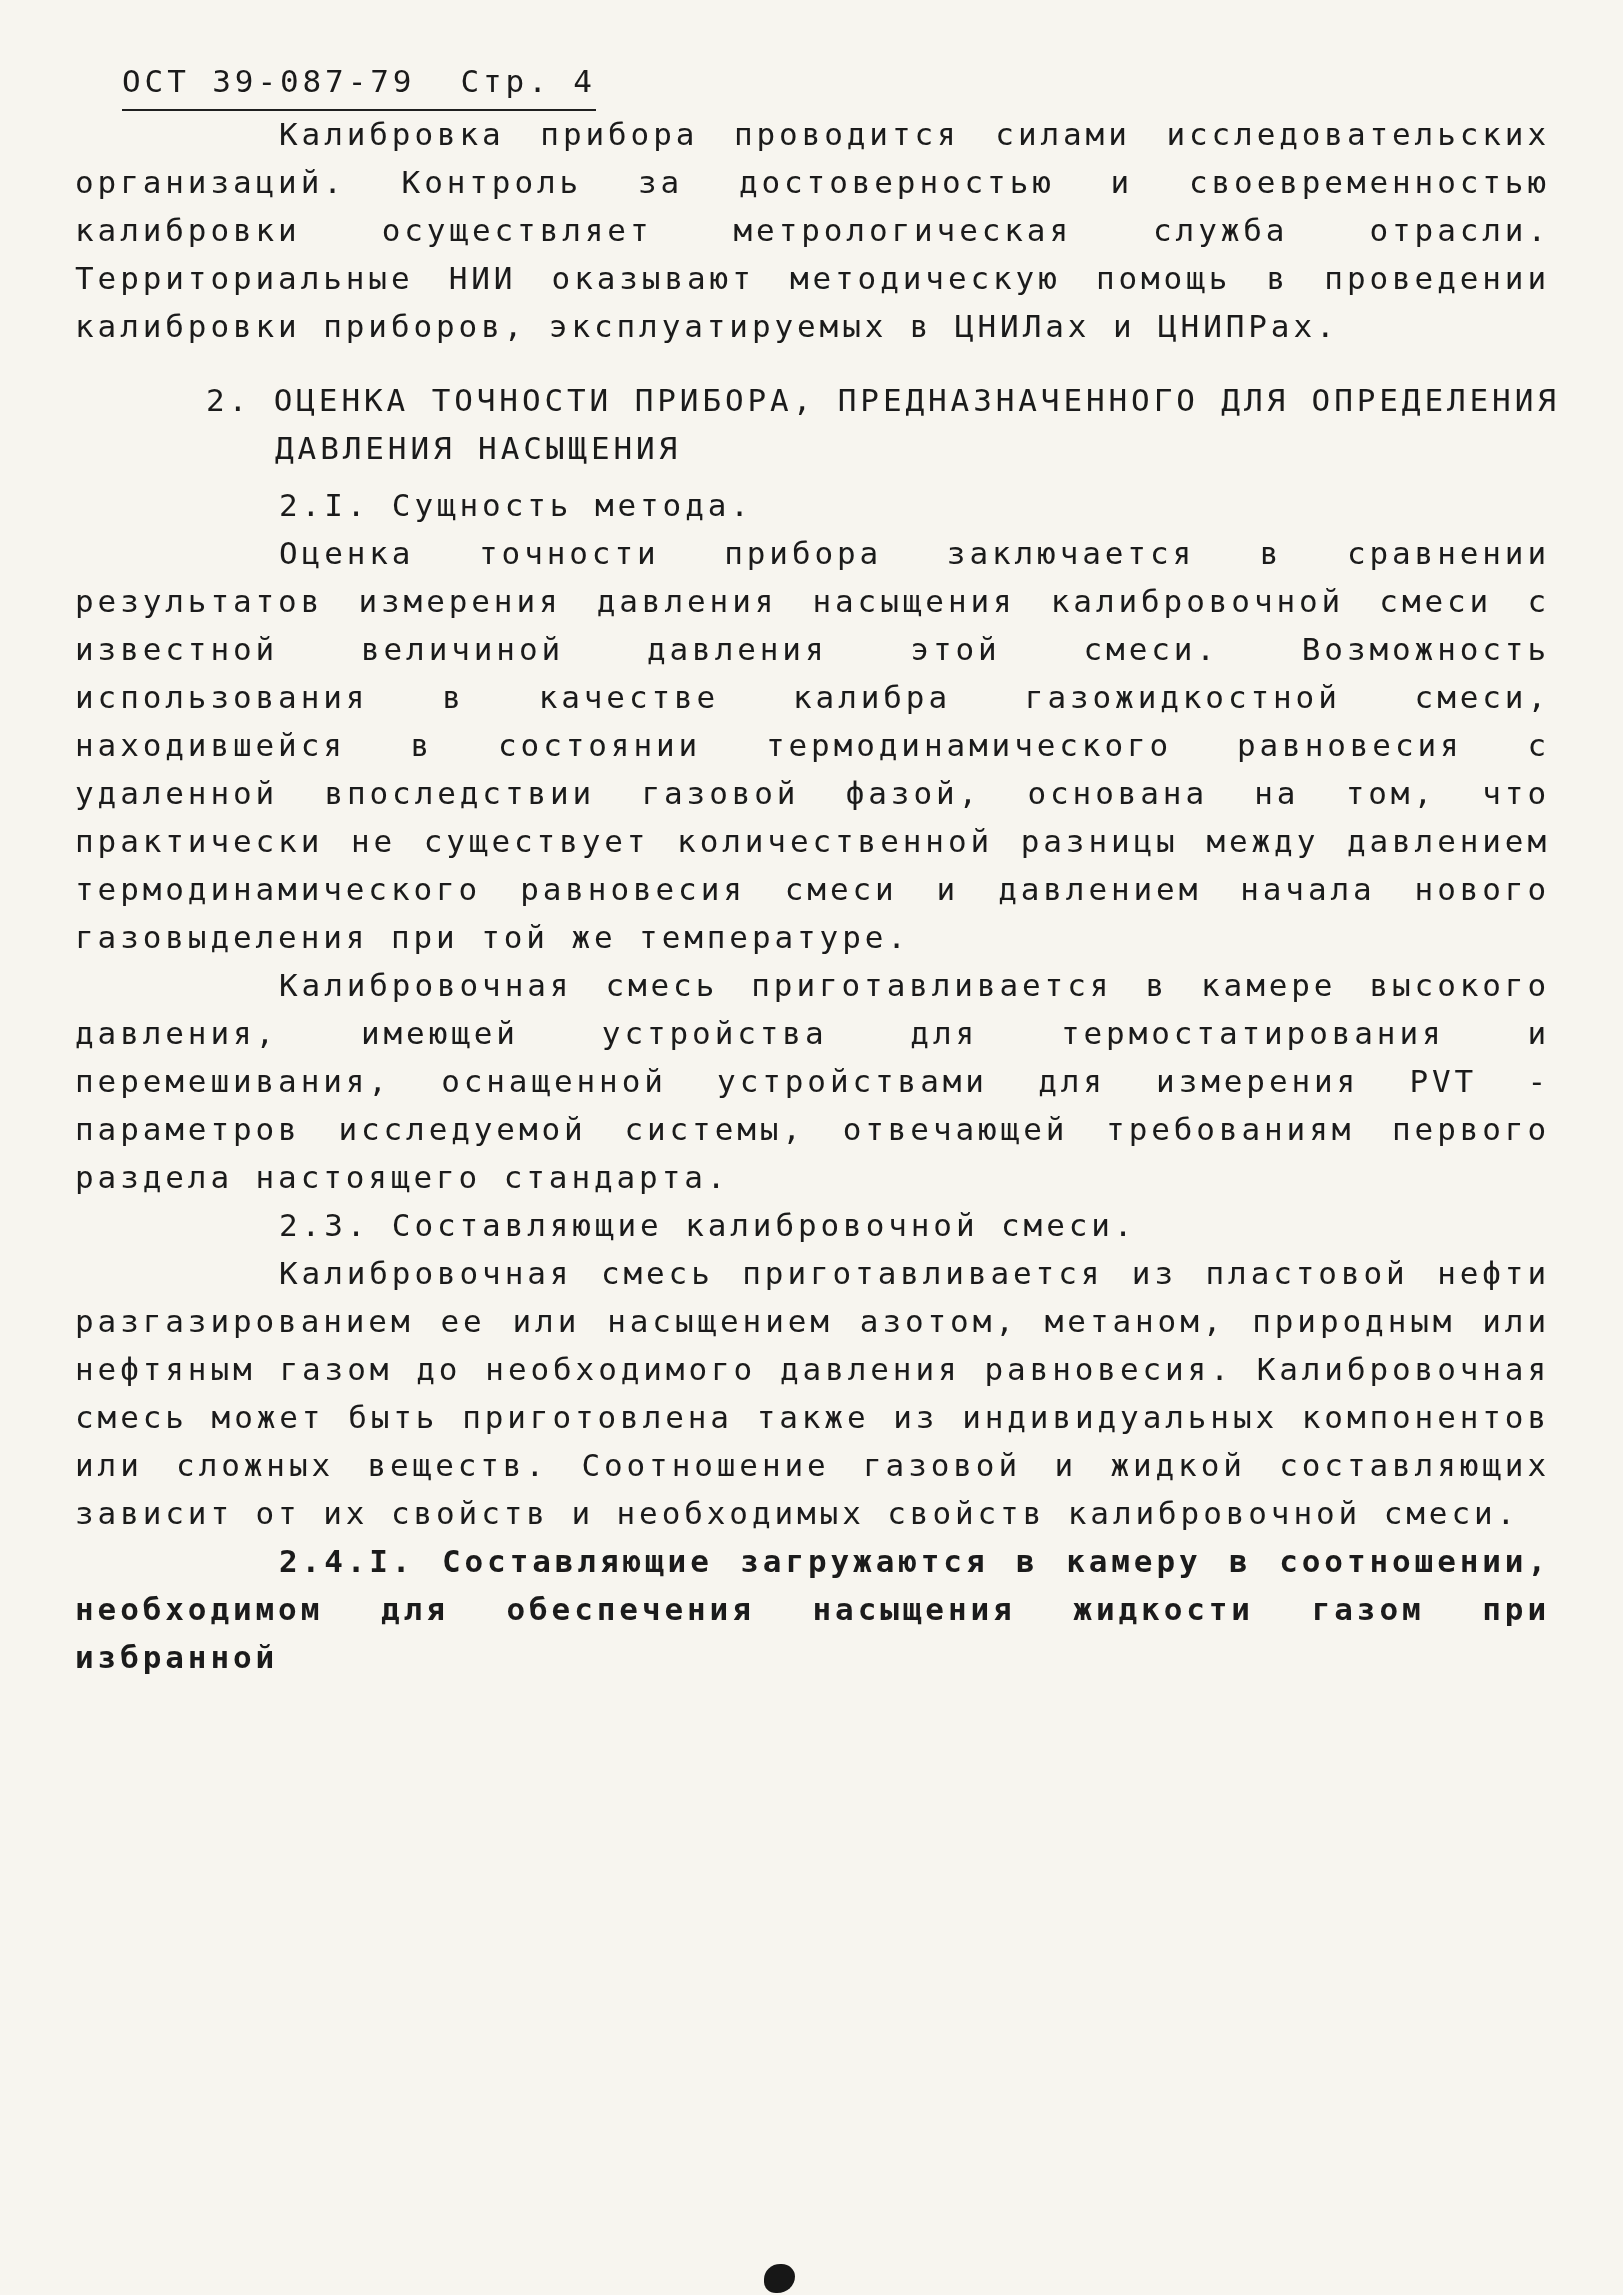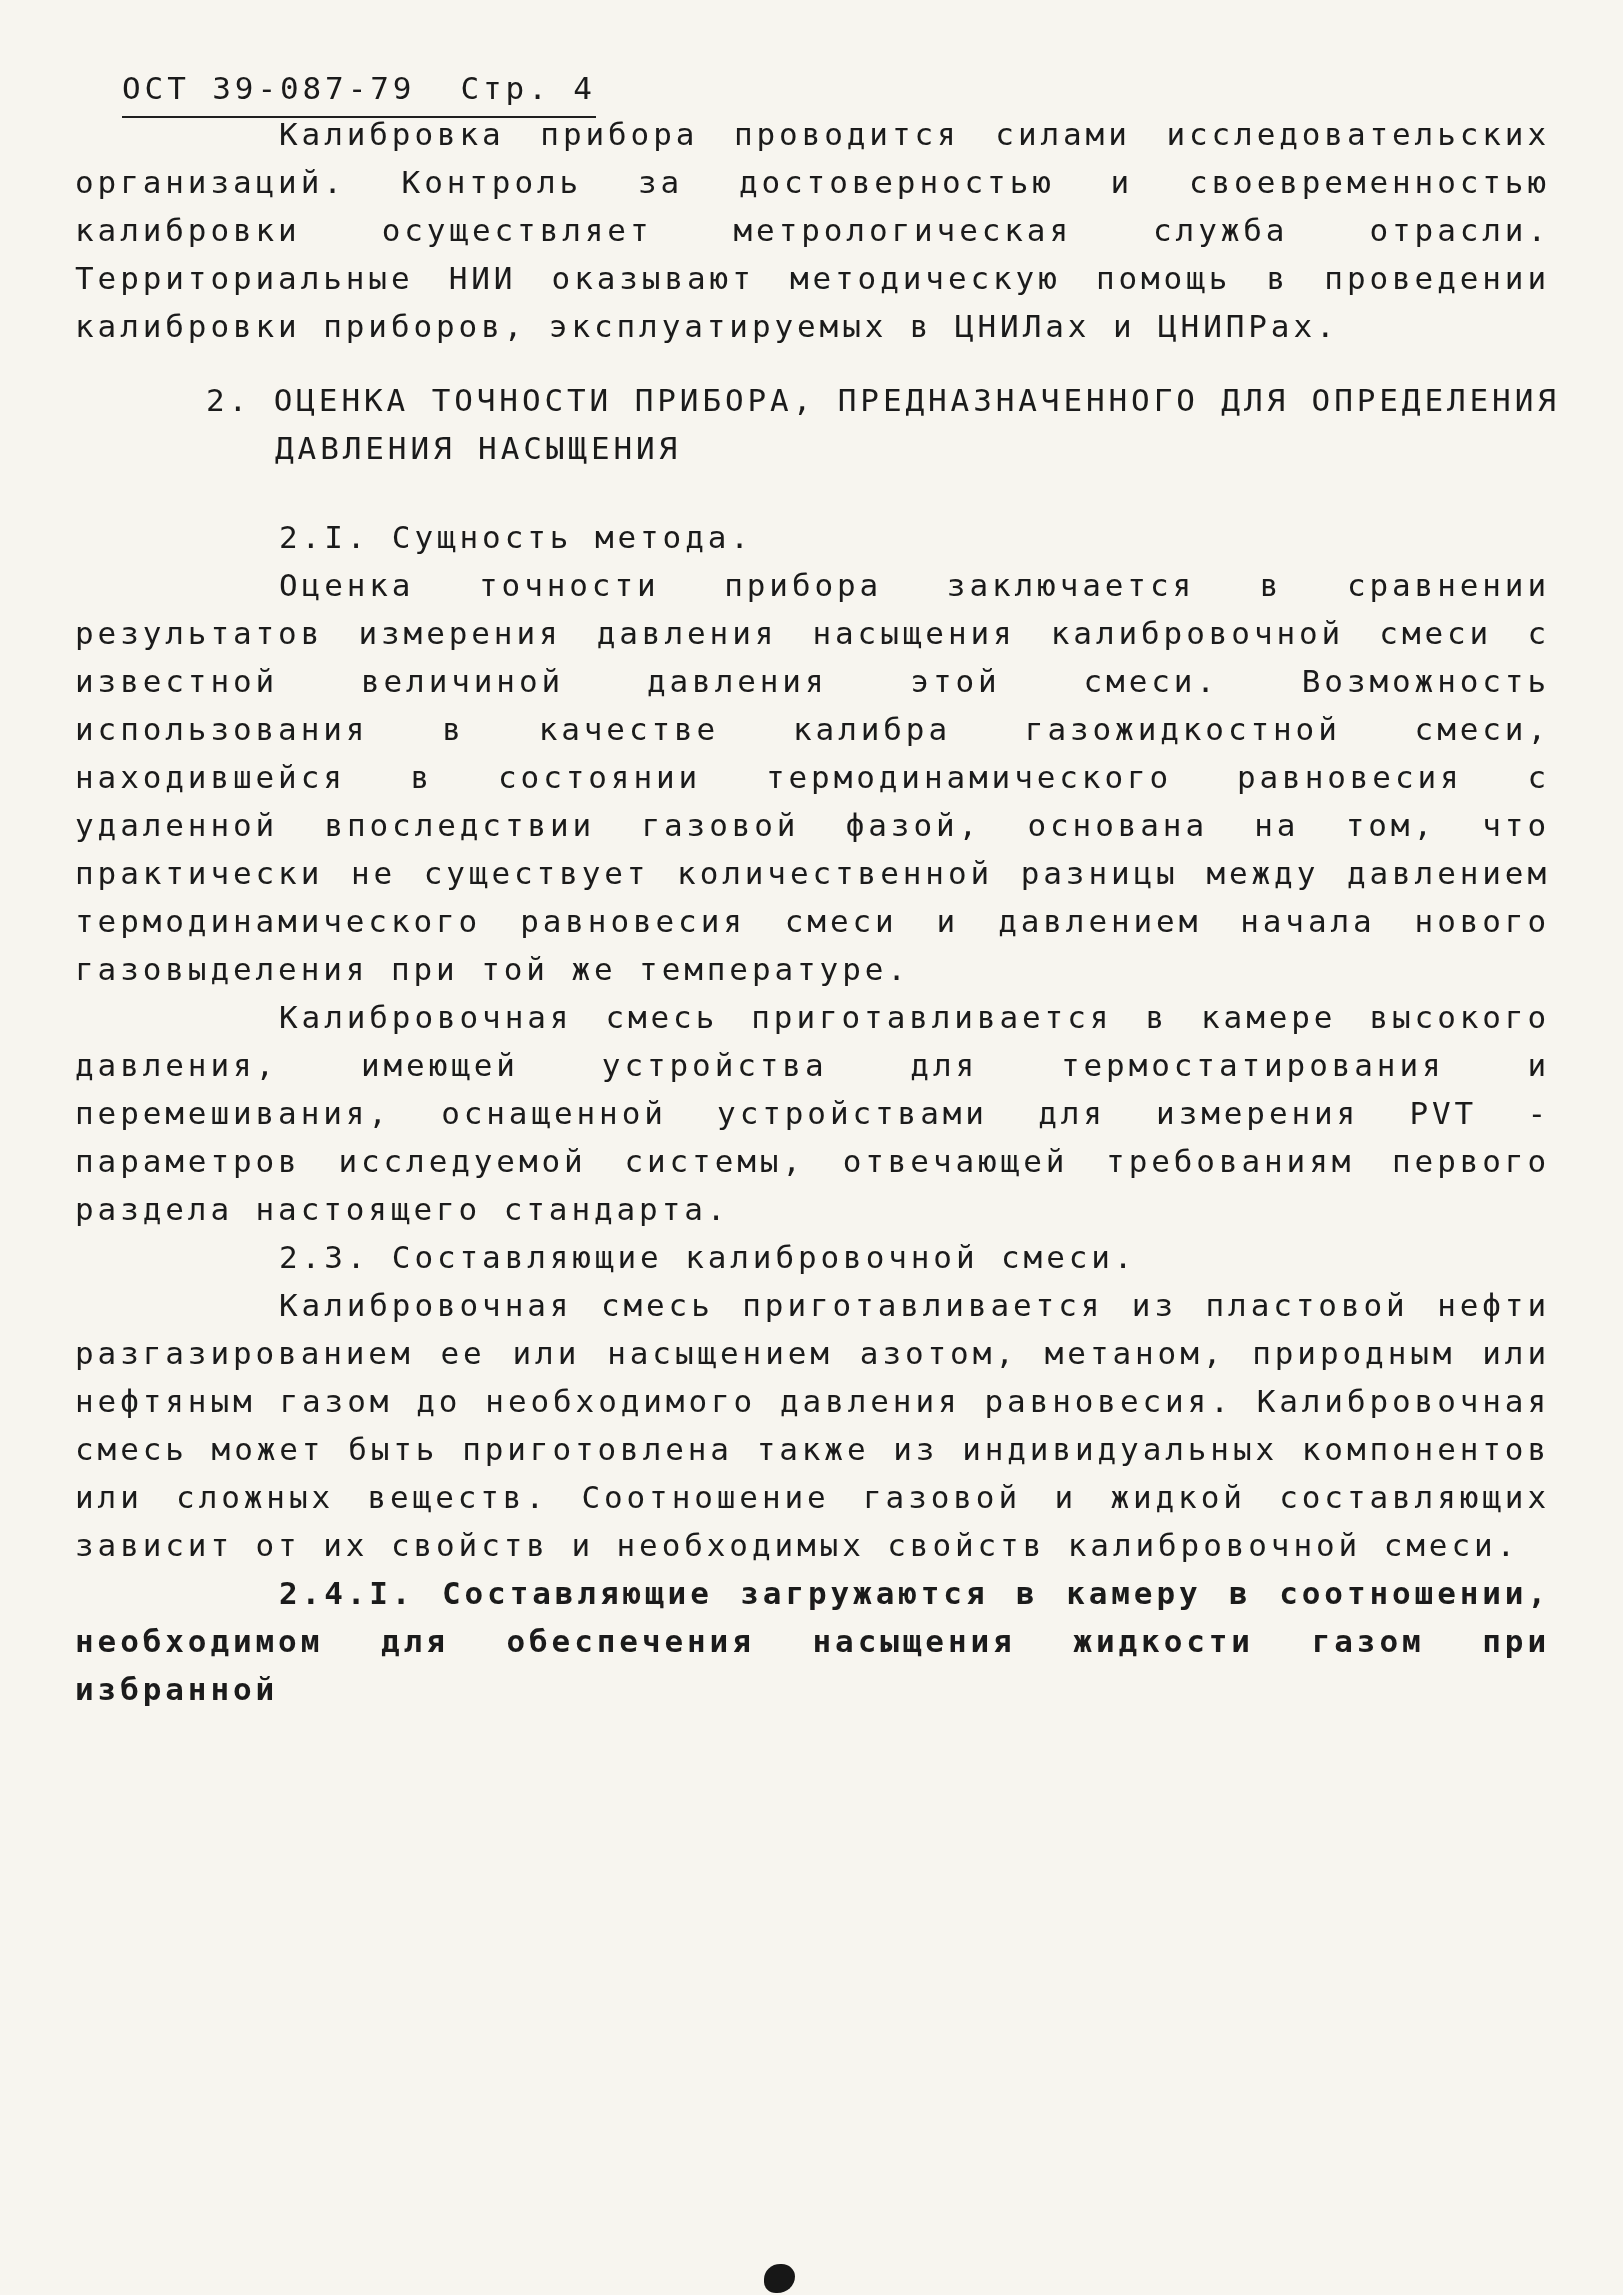--- a/index.html
+++ b/index.html
@@ -13,21 +13,21 @@
     color: #1b1b1b;
     font-family: "DejaVu Sans Mono", "Liberation Mono", monospace;
     font-size: 31px;
     letter-spacing: 3.9px;
     line-height: 48px;
     overflow: hidden;
   }
   .page-header {
     position: absolute;
     left: 122px;
-    top: 64px;
+    top: 57px;
     white-space: pre;
     border-bottom: 2.6px solid #1f1f1f;
     padding-bottom: 3.9px;
   }
   .doc-body {
     position: absolute;
     left: 75px;
     top: 110px;
     width: 1475px;
   }
@@ -46,21 +46,21 @@
     font-size: 31px;
     font-weight: normal;
     letter-spacing: 3.9px;
     line-height: 48px;
     text-align: left;
   }
   .subhead {
     margin-left: 204px;
     text-align: left;
   }
-  .subhead.gap-top { margin-top: 41px; }
+  .subhead.gap-top { margin-top: 9px; }
   .artifact {
     position: absolute;
     left: 764px;
     top: 2264px;
     width: 31px;
     height: 29px;
     background: #171717;
     border-radius: 55% 45% 60% 40%;
   }
 </style>

